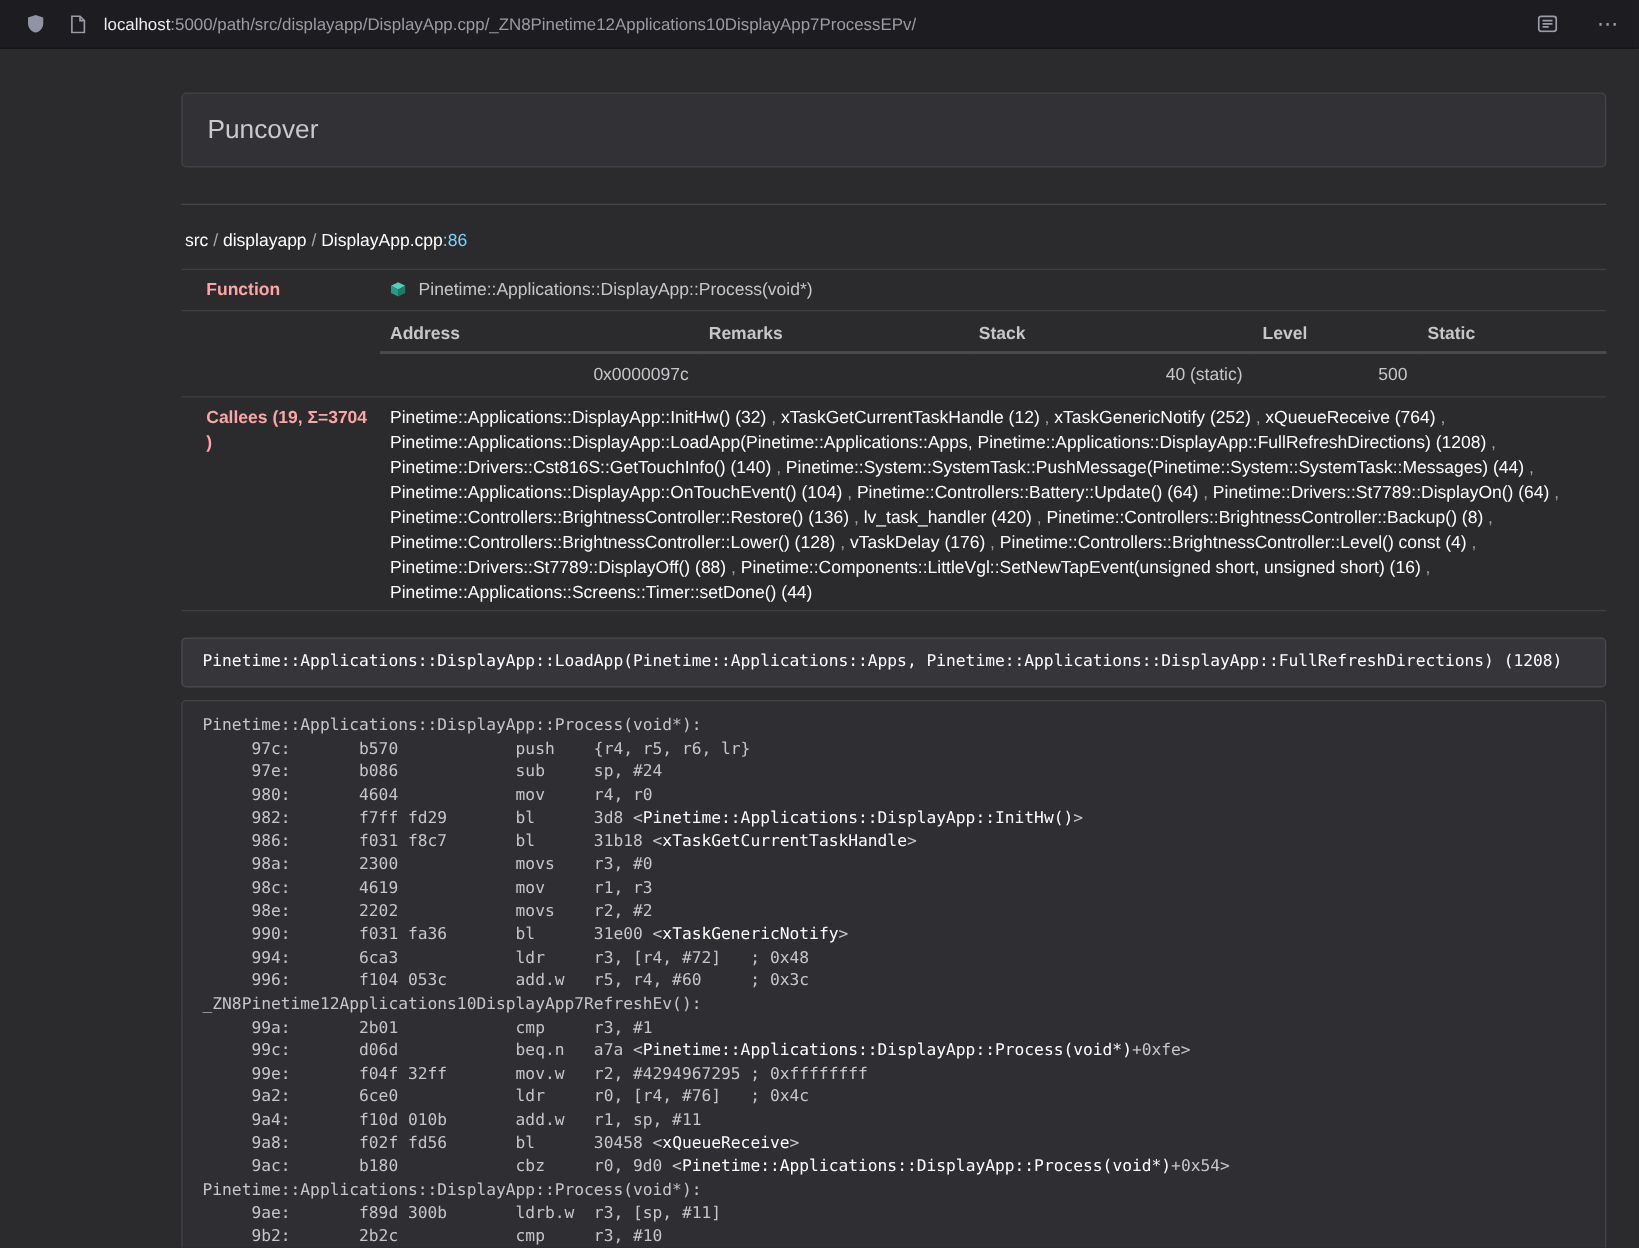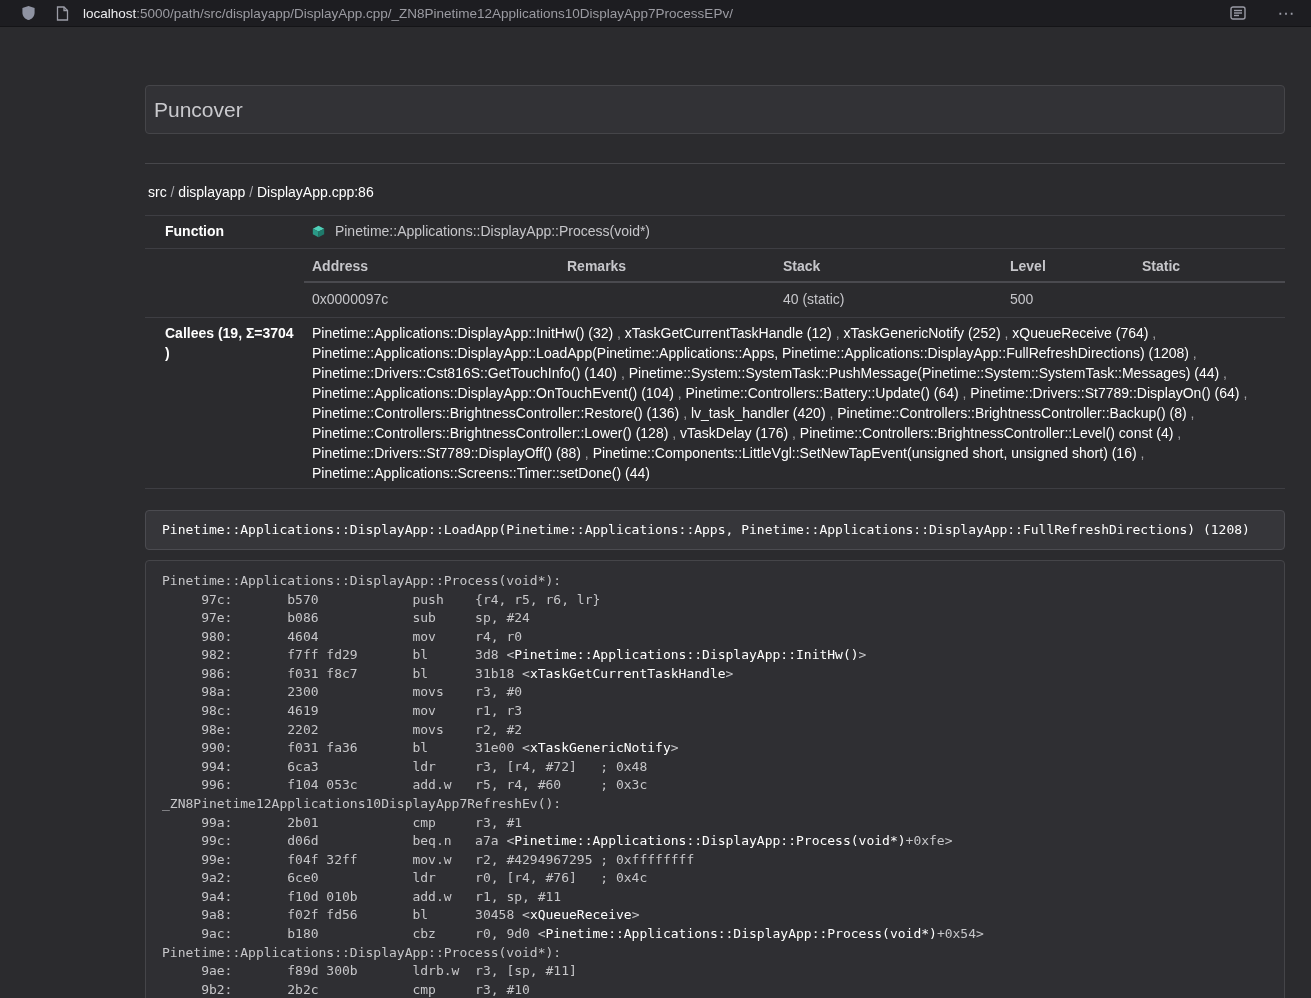--- a/index.html
+++ b/index.html
@@ -8,63 +8,63 @@
     width: 1311px; height: 998px; overflow: hidden;
     background: #2b2b2e;
     color: #c6c6ca;
     font-family: "Liberation Sans", sans-serif;
     font-size: 14px;
   }
   a { color: #ffffff; text-decoration: none; }
 
   
   .topbar {
-    height: 27px; background: #1d1d21; border-bottom: 1px solid #141417;
+    height: 39px; background: #1d1d21; border-bottom: 1px solid #141417;
     display: flex; align-items: center; padding: 0 13px 0 16px;
   }
   .icon-btn {
     display: inline-flex; align-items: center; justify-content: center;
     width: 24px; height: 24px; color: #9b9ca6; flex: 0 0 auto; cursor: default;
   }
   .urlbar { flex: 1 1 auto; display: flex; align-items: center; gap: 9px; margin-left: 10px; min-width: 0; }
   .url { font-size: 13.5px; color: #9b9ba2; white-space: nowrap; overflow: hidden; }
   .url .host { color: #ededf0; }
   .dots { font-size: 17px; line-height: 1; margin-left: 24px; }
 
   
   .content { margin-left: 145px; width: 1140px; }
   .jumbotron {
-    margin-top: 58px; height: 49px;
+    margin-top: 35px; height: 60px;
     background: #323236; border: 1px solid #454549; border-radius: 4px;
-    display: flex; align-items: center; padding: 0 8px;
+    display: flex; align-items: center; padding: 0 20px;
   }
   .jumbotron h1 { margin: 0; font-size: 21px; font-weight: 400; color: #c9c9cd; }
   hr.rule { border: 0; border-top: 1px solid #47474b; margin: 29px 0 0 0; }
 
   .breadcrumb { margin: 18px 0 0 3px; line-height: 20px; }
   .sep, .suffix { color: #a6a6ab; }
-  .suffix { color: #ffffff; }
+  .suffix { color: #7dd3fc; }
 
   table.main { width: 100%; border-collapse: collapse; margin-top: 13px; table-layout: fixed; }
   table.main > tbody > tr { border-top: 1px solid #3e3e43; }
   table.main > tbody > tr:last-child { border-bottom: 1px solid #3e3e43; }
   col.c-label { width: 159px; }
   th.rowlabel {
-    text-align: left; vertical-align: top; font-weight: 700; color: #ffffff;
+    text-align: left; vertical-align: top; font-weight: 700; color: #fca5a5;
     padding: 5px 8px 5px 20px; line-height: 20px;
   }
   td.rowval { padding: 5px 8px; vertical-align: top; line-height: 20px; }
   td.stats-cell { padding: 0; vertical-align: top; margin-top: 20px; }
 
   table.stats { width: 100%; border-collapse: collapse; }
   table.stats th {
     text-align: left; font-weight: 700; padding: 7px 8px 5px 8px;
     border-bottom: 2px solid #4a4a4f; line-height: 20px;
   }
-  table.stats td { padding: 6px 8px 8px 8px; line-height: 20px; }
+  table.stats td { padding: 6px 8px 8px 8px; line-height: 20px; text-align: right; }
 
   .fn-icon { display: inline-block; vertical-align: -2px; margin-right: 6px; }
 
   .highlight-box {
     margin-top: 21px; background: #36363a; border: 1px solid #4b4b50; border-radius: 4px;
     padding: 10px 16px;
     font-family: "DejaVu Sans Mono", monospace; font-size: 13px; line-height: 18px;
   }
   pre.disasm {
     margin: 10px 0 0 0; background: #2f2f33; border: 1px solid #454549; border-radius: 4px;

